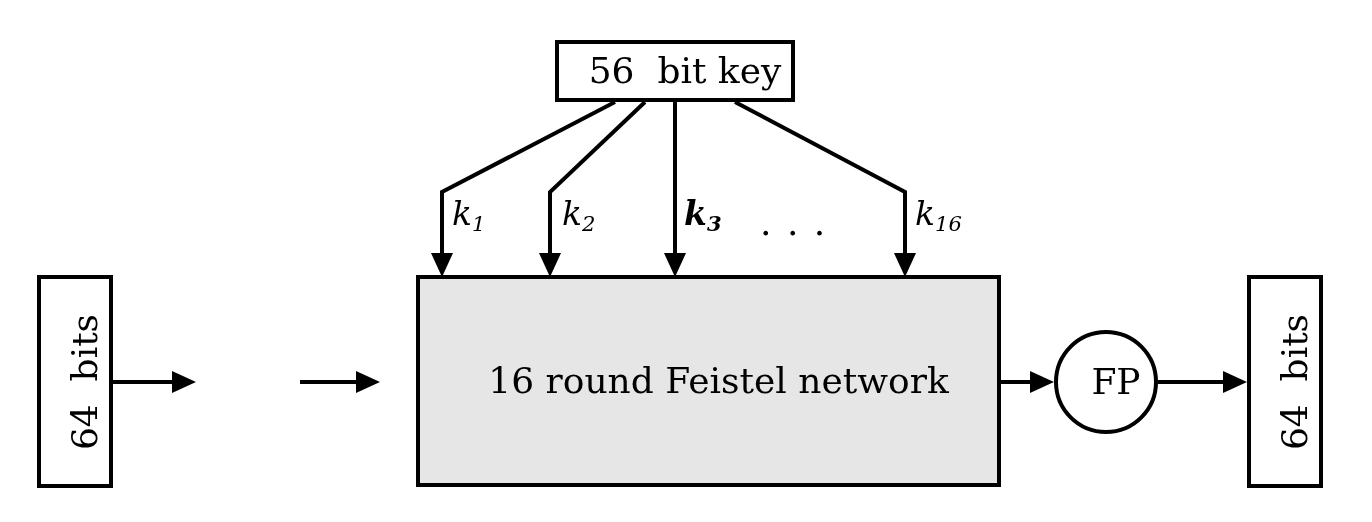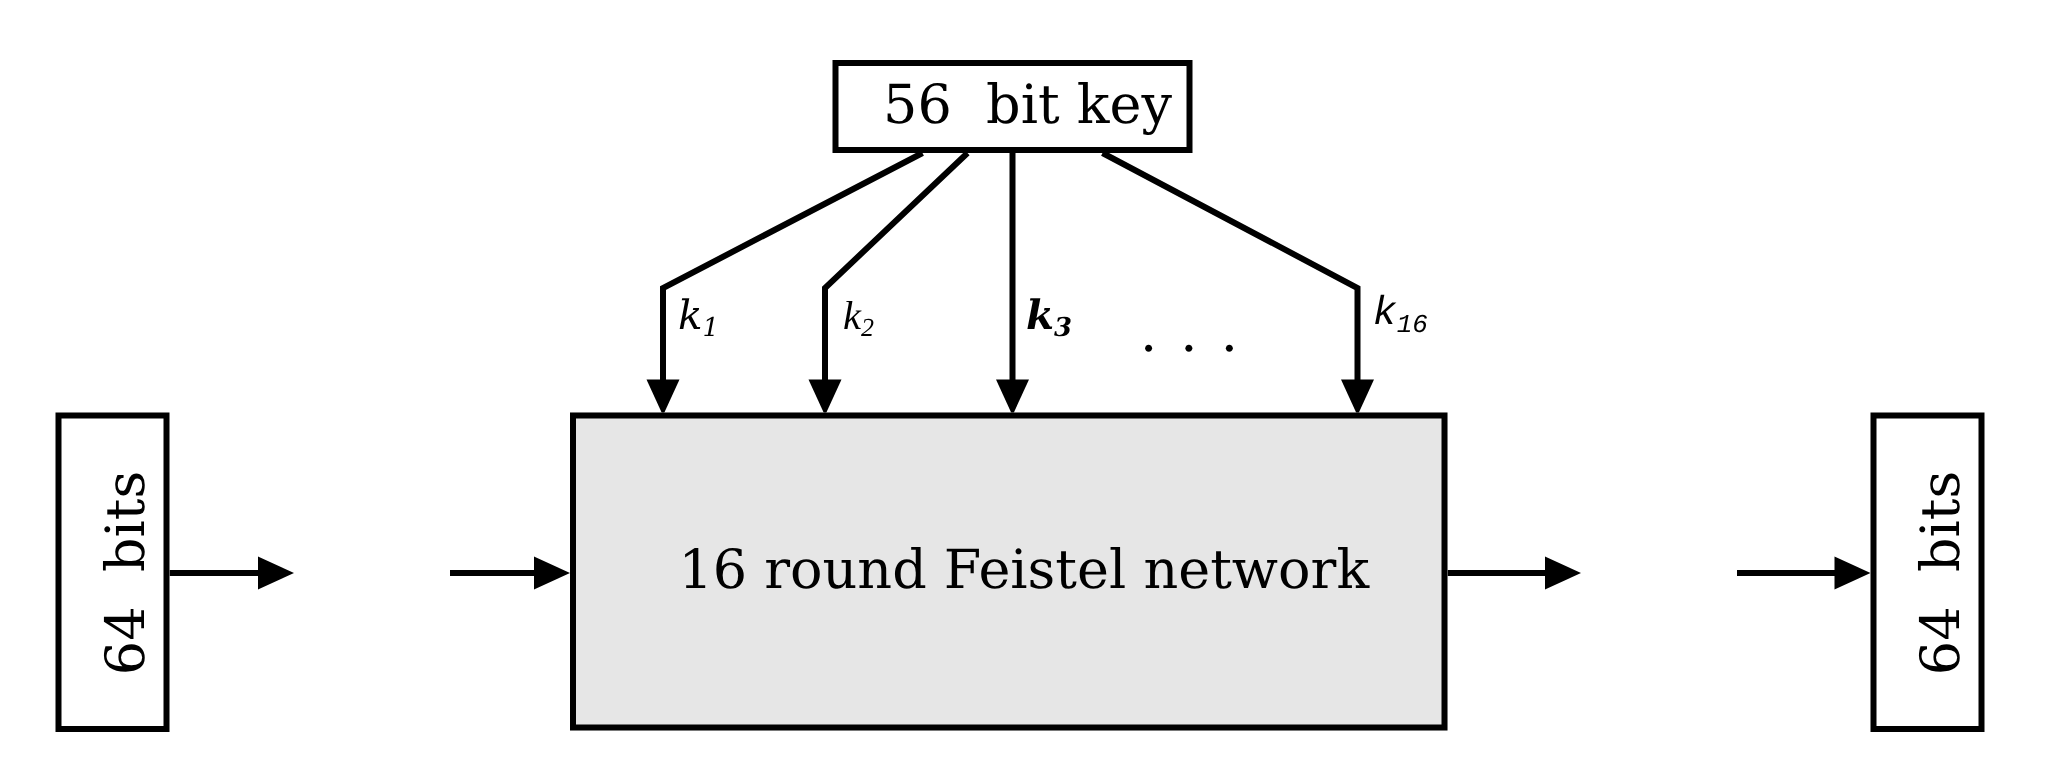--- a/index.html
+++ b/index.html
@@ -19,29 +19,29 @@
   .box {
     position: absolute;
     box-sizing: border-box;
     border: 4px solid var(--stroke, #000);
     background: #ffffff;
     display: flex;
     align-items: center;
     justify-content: center;
     padding-left: 20px;
   }
-  .feistel { background: var(--fill-feistel, #e6e6e6); }
+  .feistel { background: var(--fill-feistel, #e6e6e6); margin-left: 36px; }
   .circle { border-radius: 50%; }
 
   .label { white-space: pre; font-size: 36px; line-height: 1; }
   .vlabel { transform: rotate(-90deg); white-space: pre; font-size: 36px; line-height: 1; }
 
   .klabel {
     position: absolute;
-    font-size: 27px;
+    font-size: 33px;
     font-style: italic;
     line-height: 1.1;
     white-space: pre;
   }
   .klabel sub { font-size: 0.64em; vertical-align: -0.3em; }
   .dots { position: absolute; font-size: 36px; letter-spacing: 2px; white-space: pre; }
 </style>
 </head>
 <body>
 
@@ -66,32 +66,35 @@
     <polygon points="1030,371 1030,393 1054,382"></polygon>
     <path d="M1158 382 H1227"></path>
     <polygon points="1223,371 1223,393 1247,382"></polygon>
   </svg>
 
   <div class="box" style="left:555px; top:40px; width:240px; height:62px;">
     <span class="label">56  bit key</span>
   </div>
 
   <span class="klabel" style="left:452px; top:196px;"><i>k</i><sub>1</sub></span>
-  <span class="klabel" style="left:562px; top:196px;font-family:Liberation Serif, serif;"><i>k</i><sub>2</sub></span>
+  <span class="klabel" style="left:562px; top:196px;"><i>k</i><sub>2</sub></span>
   <span class="klabel" style="left:684px; top:196px;font-weight:bold;"><i>k</i><sub>3</sub></span>
-  <span class="klabel" style="left:915px; top:196px;font-family:Liberation Mono, monospace;"><i>k</i><sub>16</sub></span>
+  <span class="klabel" style="left:915px; top:196px;"><i>k</i><sub>16</sub></span>
   <span class="dots" style="left:760px; top:202px;">. . .</span>
 
   <div class="box" style="left:37px; top:275px; width:76px; height:213px;">
     <span class="vlabel">64  bits</span>
   </div>
 
 
   <div class="box feistel" style="left:380px; top:275px; width:585px; height:212px;">
     <span class="label">16 round Feistel network</span>
   </div>
 
+  <div class="box circle" style="left:1054px; top:330px; width:104px; height:104px;">
+    <span class="label">FP</span>
+  </div>
 
   <div class="box" style="left:1247px; top:275px; width:76px; height:213px;">
     <span class="vlabel">64  bits</span>
   </div>
 
 </div>
 
 </body></html>

